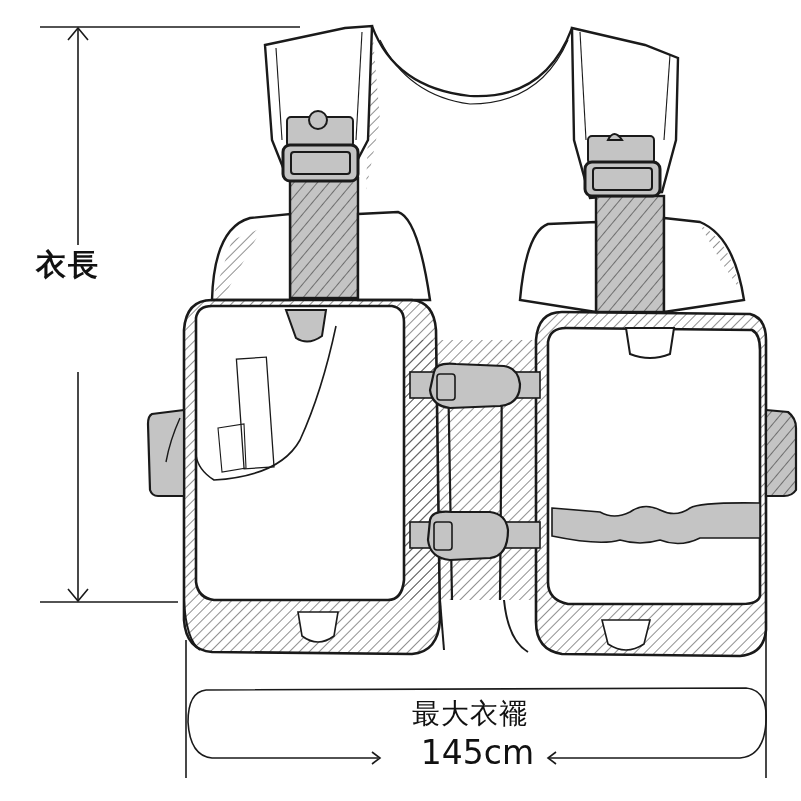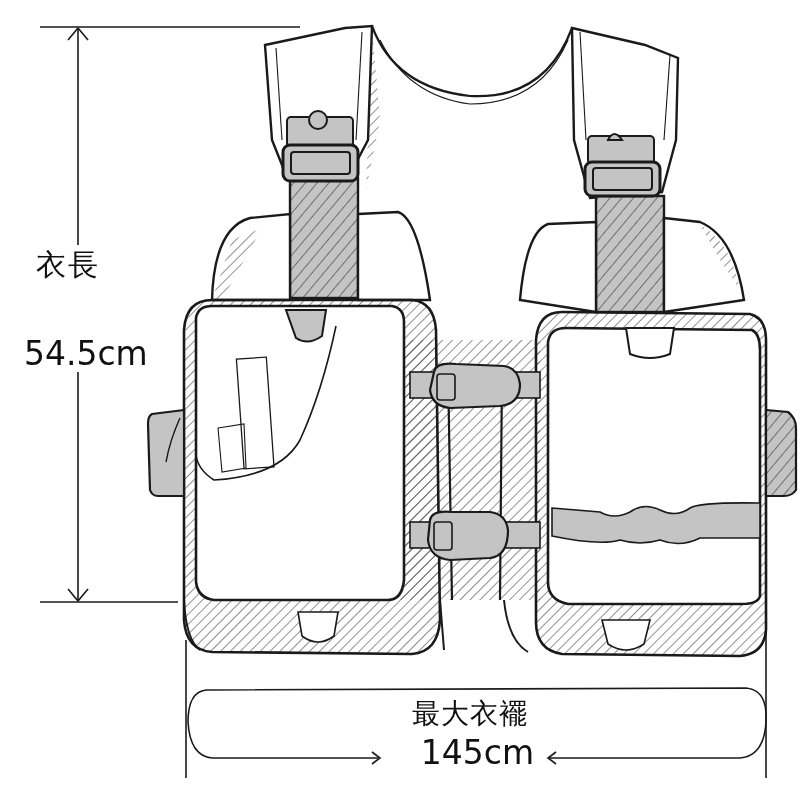--- a/index.html
+++ b/index.html
@@ -1,20 +1,20 @@
 <!DOCTYPE html>
 <html><head>
   <meta charset="utf-8">
   <style>
     html, body { margin: 0; padding: 0; background: #ffffff; }
     body { width: 801px; height: 801px; position: relative; overflow: hidden;
            font-family: "DejaVu Sans", sans-serif; }
     .canvas { position: absolute; left: 0; top: 0; width: 801px; height: 801px; }
     .label { position: absolute; color: #111; white-space: nowrap; line-height: 1; }
-    .len-title { left: 36px; top: 250px; font-size: 30px; font-family: "DejaVu Serif", serif; letter-spacing: 2px; }
+    .len-title { left: 36px; top: 250px; font-size: 30px; font-family: "DejaVu Serif", serif; letter-spacing: 2px; font-weight: bold; }
     .len-min   { left: 0px;  top: 290px; font-size: 33px; }
     .len-max   { left: 24px; top: 337px; font-size: 33px; }
     .w-title   { left: 0; width: 940px; text-align: center; top: 700px; font-size: 28px; font-family: "DejaVu Serif", serif; letter-spacing: 1px; }
     .w-value   { left: 0; width: 955px; text-align: center; top: 736px; font-size: 33px; }
   </style>
 </head>
 <body>
 
 <div class="canvas">
   <svg width="801" height="801" viewBox="0 0 801 801" xmlns="http://www.w3.org/2000/svg">
@@ -137,17 +137,16 @@
 
     <g stroke="#1a1a1a" stroke-width="2" fill="none">
       <path d="M184,600 Q186,640 200,650"></path>
       <path d="M440,600 L444,650"></path>
       <path d="M504,600 Q508,640 528,652"></path>
     </g>
   </svg>
 
   
   <div class="label len-title">衣長</div>
-  <div class="label len-max">54.5cm</div>
 
   <div class="label w-title">最大衣襬</div>
   <div class="label w-value">145cm</div>
 </div>
 
 </body></html>

